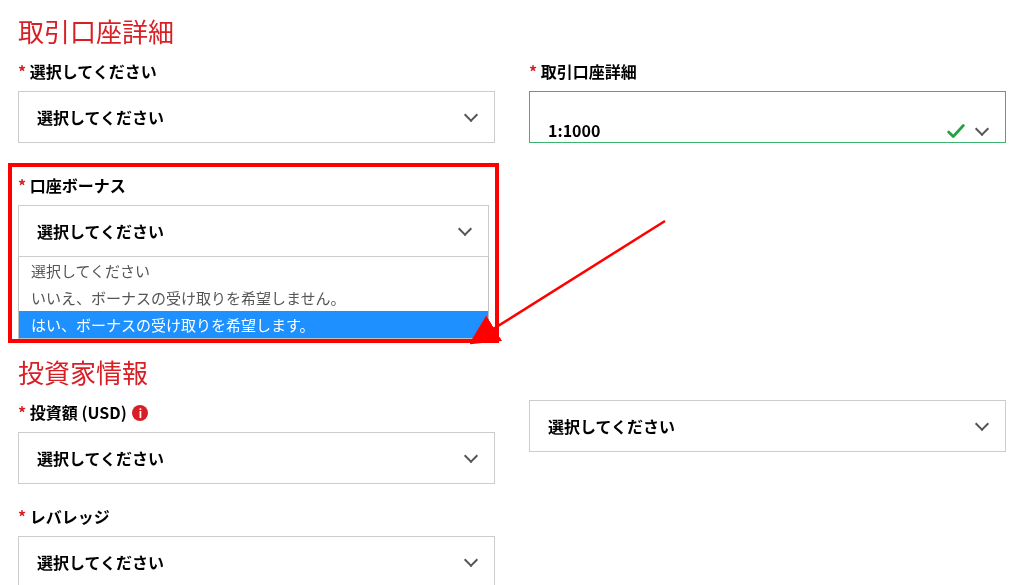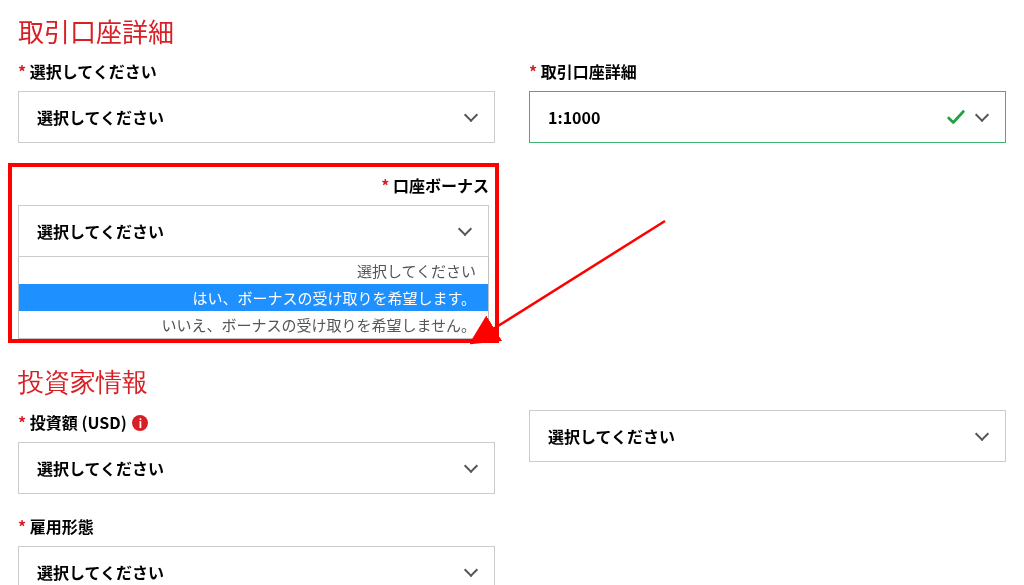--- a/index.html
+++ b/index.html
@@ -36,21 +36,21 @@
     align-items: center;
     justify-content: space-between;
     height: 52px;
     padding: 0 18px;
     border: 1px solid #ccc;
     background: #fff;
     font-size: 16px;
     font-weight: 700;
     position: relative;
   }
-  .select-box.valid { border: 1px solid #3cb371; }
+  .select-box.valid { border: 1px solid #3cb371; align-items: flex-end; }
   .chev-wrap { display: flex; align-items: center; }
   .chev {
     width: 10px; height: 10px;
     border-right: 2px solid #555;
     border-bottom: 2px solid #555;
     transform: rotate(45deg);
     margin-top: -4px;
   }
   .block { margin-bottom: 20px; }
   
@@ -110,32 +110,32 @@
     <div class="block">
       <p class="field-label"><span class="req">*</span> <span>選択してください</span></p>
       <div class="select-box">
         <span>選択してください</span>
         <span class="chev-wrap">
             <span class="chev"></span>
           </span>
       </div>
     </div>
 
-    <div class="highlight-wrap" style="position:relative;text-align:right;">
+    <div class="highlight-wrap" style="position:relative;">
       <p class="field-label"><span class="req">*</span> <span>口座ボーナス</span></p>
       <div class="select-box" style="margin-bottom:0;">
         <span>選択してください</span>
         <span class="chev-wrap">
             <span class="chev"></span>
           </span>
       </div>
       <div class="dropdown">
         <div class="dropdown-row">選択してください</div>
+        <div class="dropdown-row">いいえ、ボーナスの受け取りを希望しません。</div>
         <div class="dropdown-row selected">はい、ボーナスの受け取りを希望します。</div>
-        <div class="dropdown-row">いいえ、ボーナスの受け取りを希望しません。</div>
       </div>
     </div>
   </div>
 
   <div class="col">
     <div class="block">
       <p class="field-label"><span class="req">*</span> <span>取引口座詳細</span></p>
       <div class="select-box valid">
         <span>1:1000</span>
         <span class="chev-wrap">
@@ -152,39 +152,39 @@
   <svg class="arrow-svg" style="left:452px; top:122px; width:210px; height:170px;" viewBox="0 0 210 170">
     <defs>
       <marker id="ah" markerWidth="12" markerHeight="12" refX="2" refY="6" orient="auto">
         <path d="M0,0 L12,6 L0,12 z" fill="#ff0000"></path>
       </marker>
     </defs>
     <line x1="195" y1="40" x2="20" y2="150" stroke="#ff0000" stroke-width="2.5" marker-end="url(#ah)"></line>
   </svg>
 </div>
 
-<h2 class="heading" style="margin-top:16px;font-family:Liberation Serif, serif;">投資家情報</h2>
+<h2 class="heading" style="margin-top:4px;">投資家情報</h2>
 
 <div class="columns">
   <div class="col">
     <div class="block">
       <p class="field-label">
         <span class="req">*</span> <span>投資額 (USD)</span>
         <span class="info-icon">i</span>
       </p>
       <div class="select-box">
         <span>選択してください</span>
         <span class="chev-wrap">
             <span class="chev"></span>
           </span>
       </div>
     </div>
 
     <div class="block">
-      <p class="field-label"><span class="req">*</span> <span>雇用形態</span></p>
+      <p class="field-label"><span class="req">*</span> <span>レバレッジ</span></p>
       <div class="select-box">
         <span>選択してください</span>
         <span class="chev-wrap">
             <span class="chev"></span>
           </span>
       </div>
     </div>
   </div>
 
   <div class="col">

